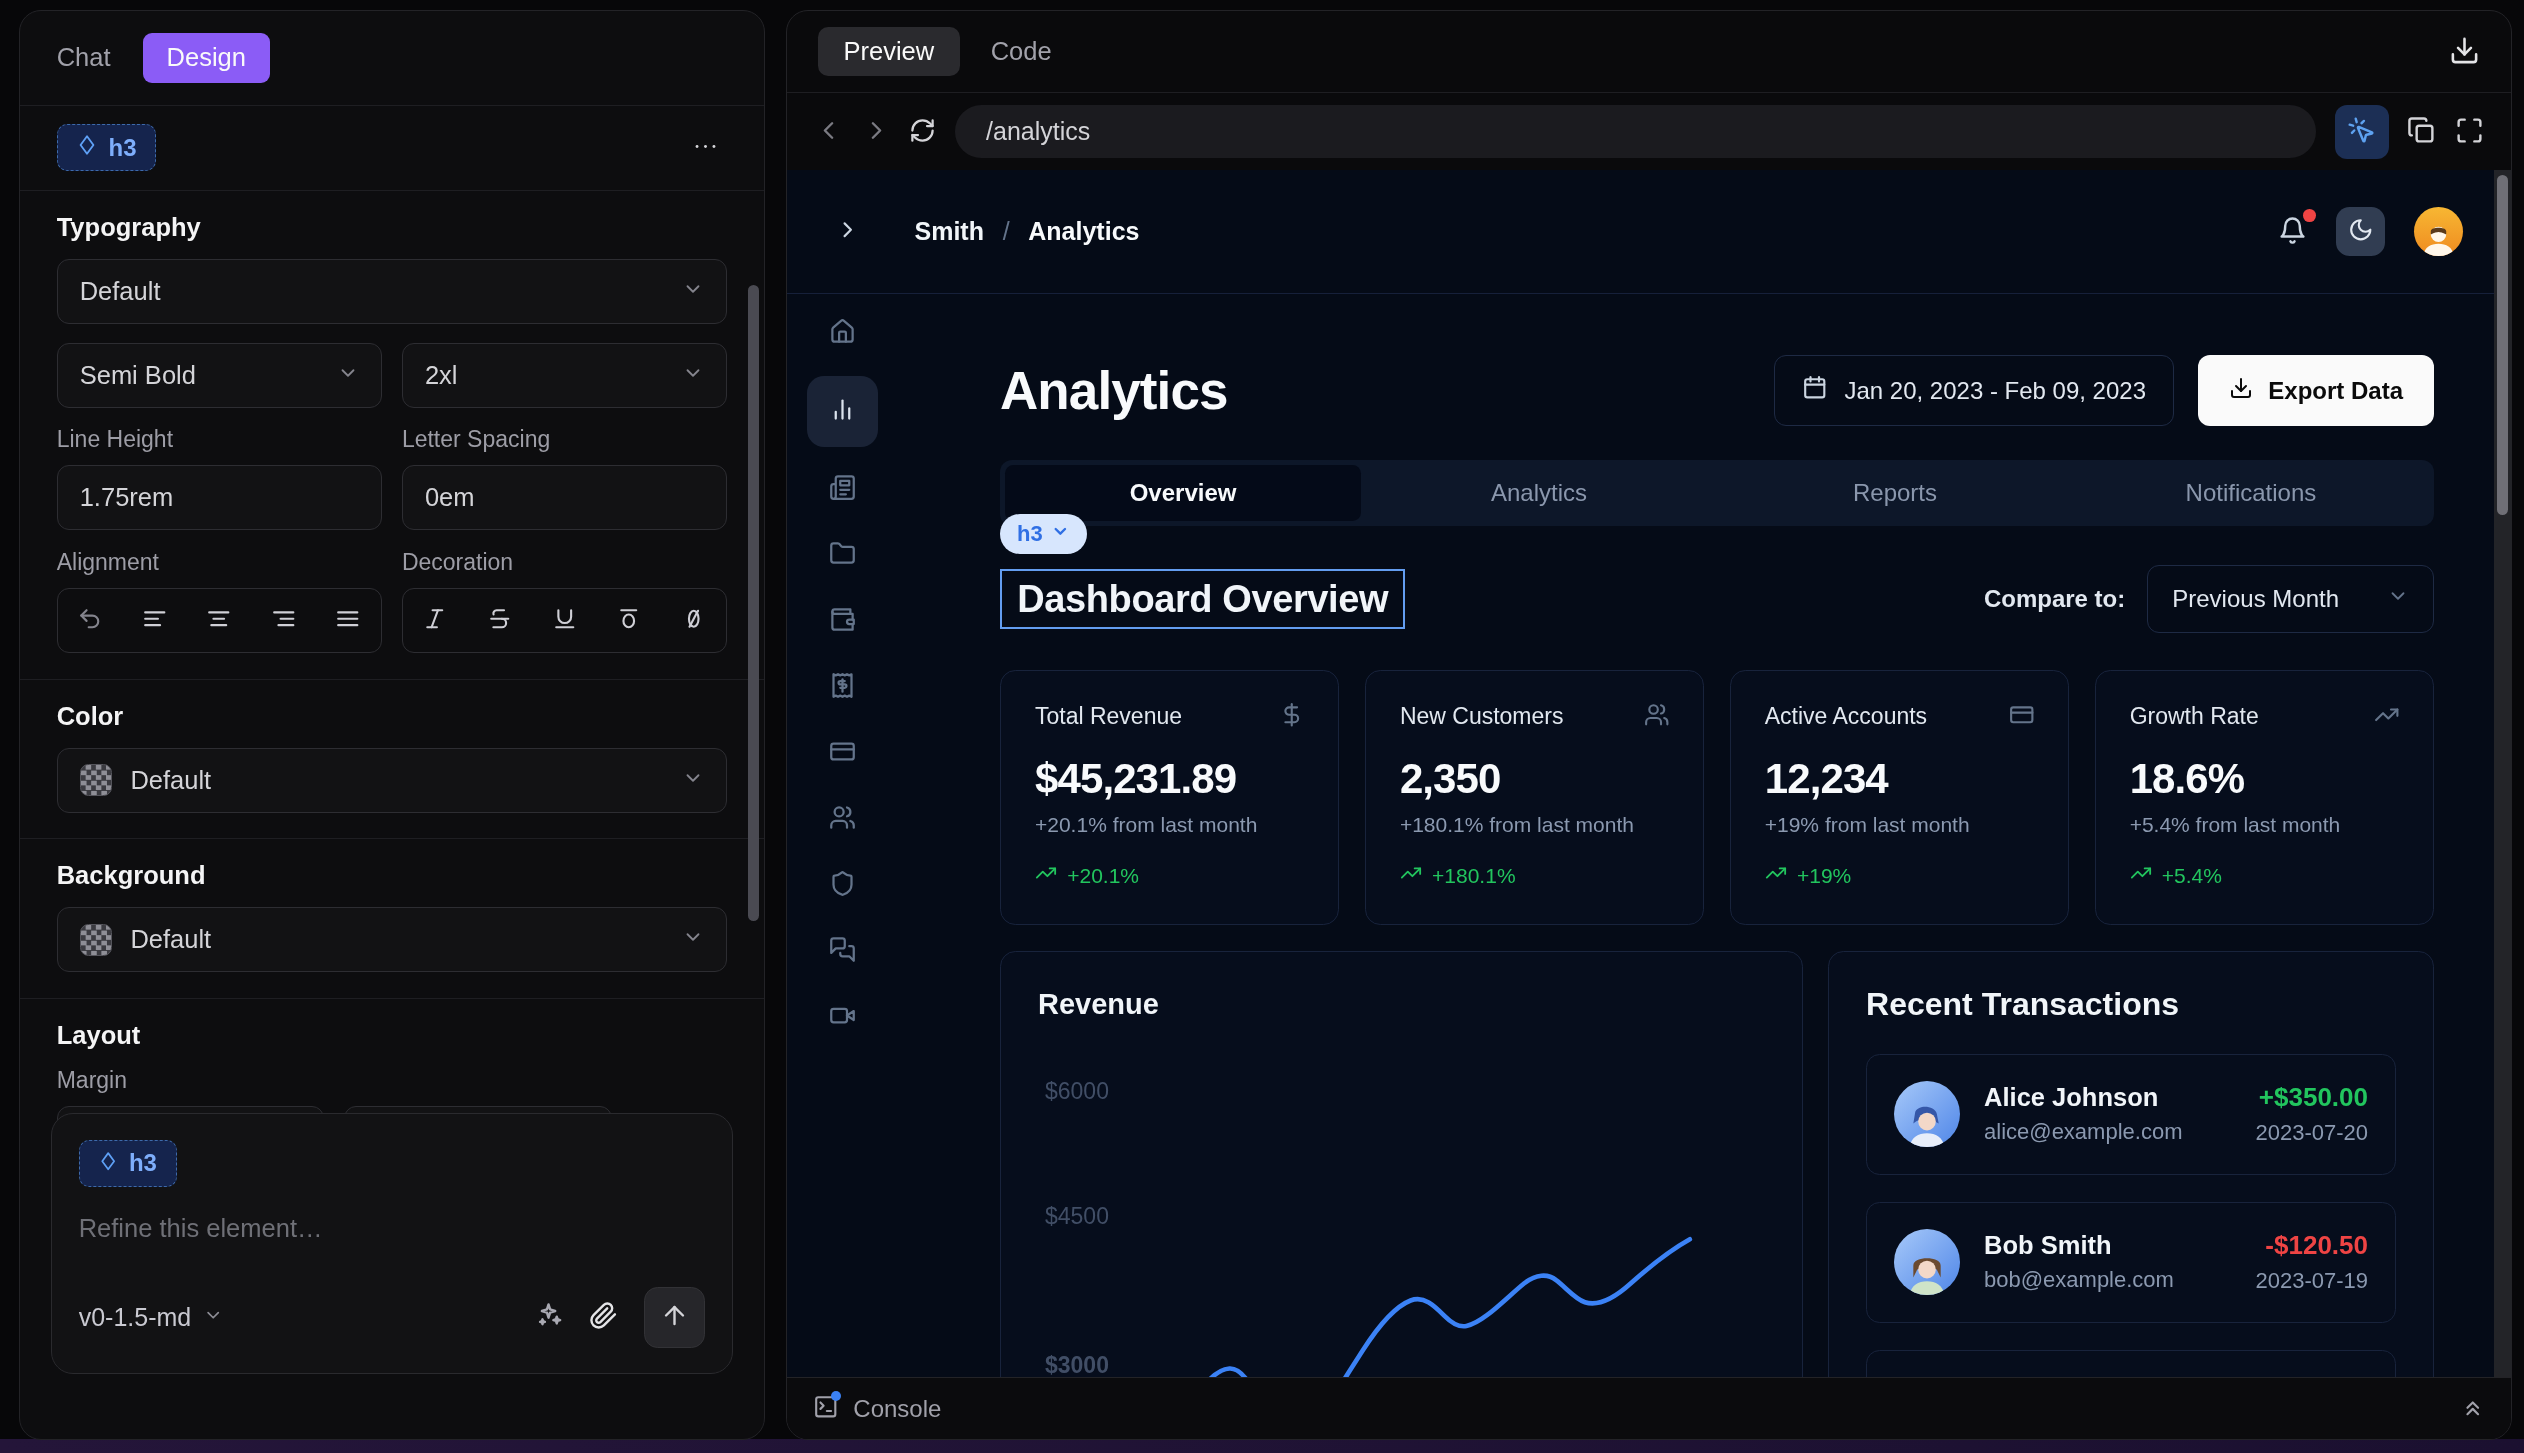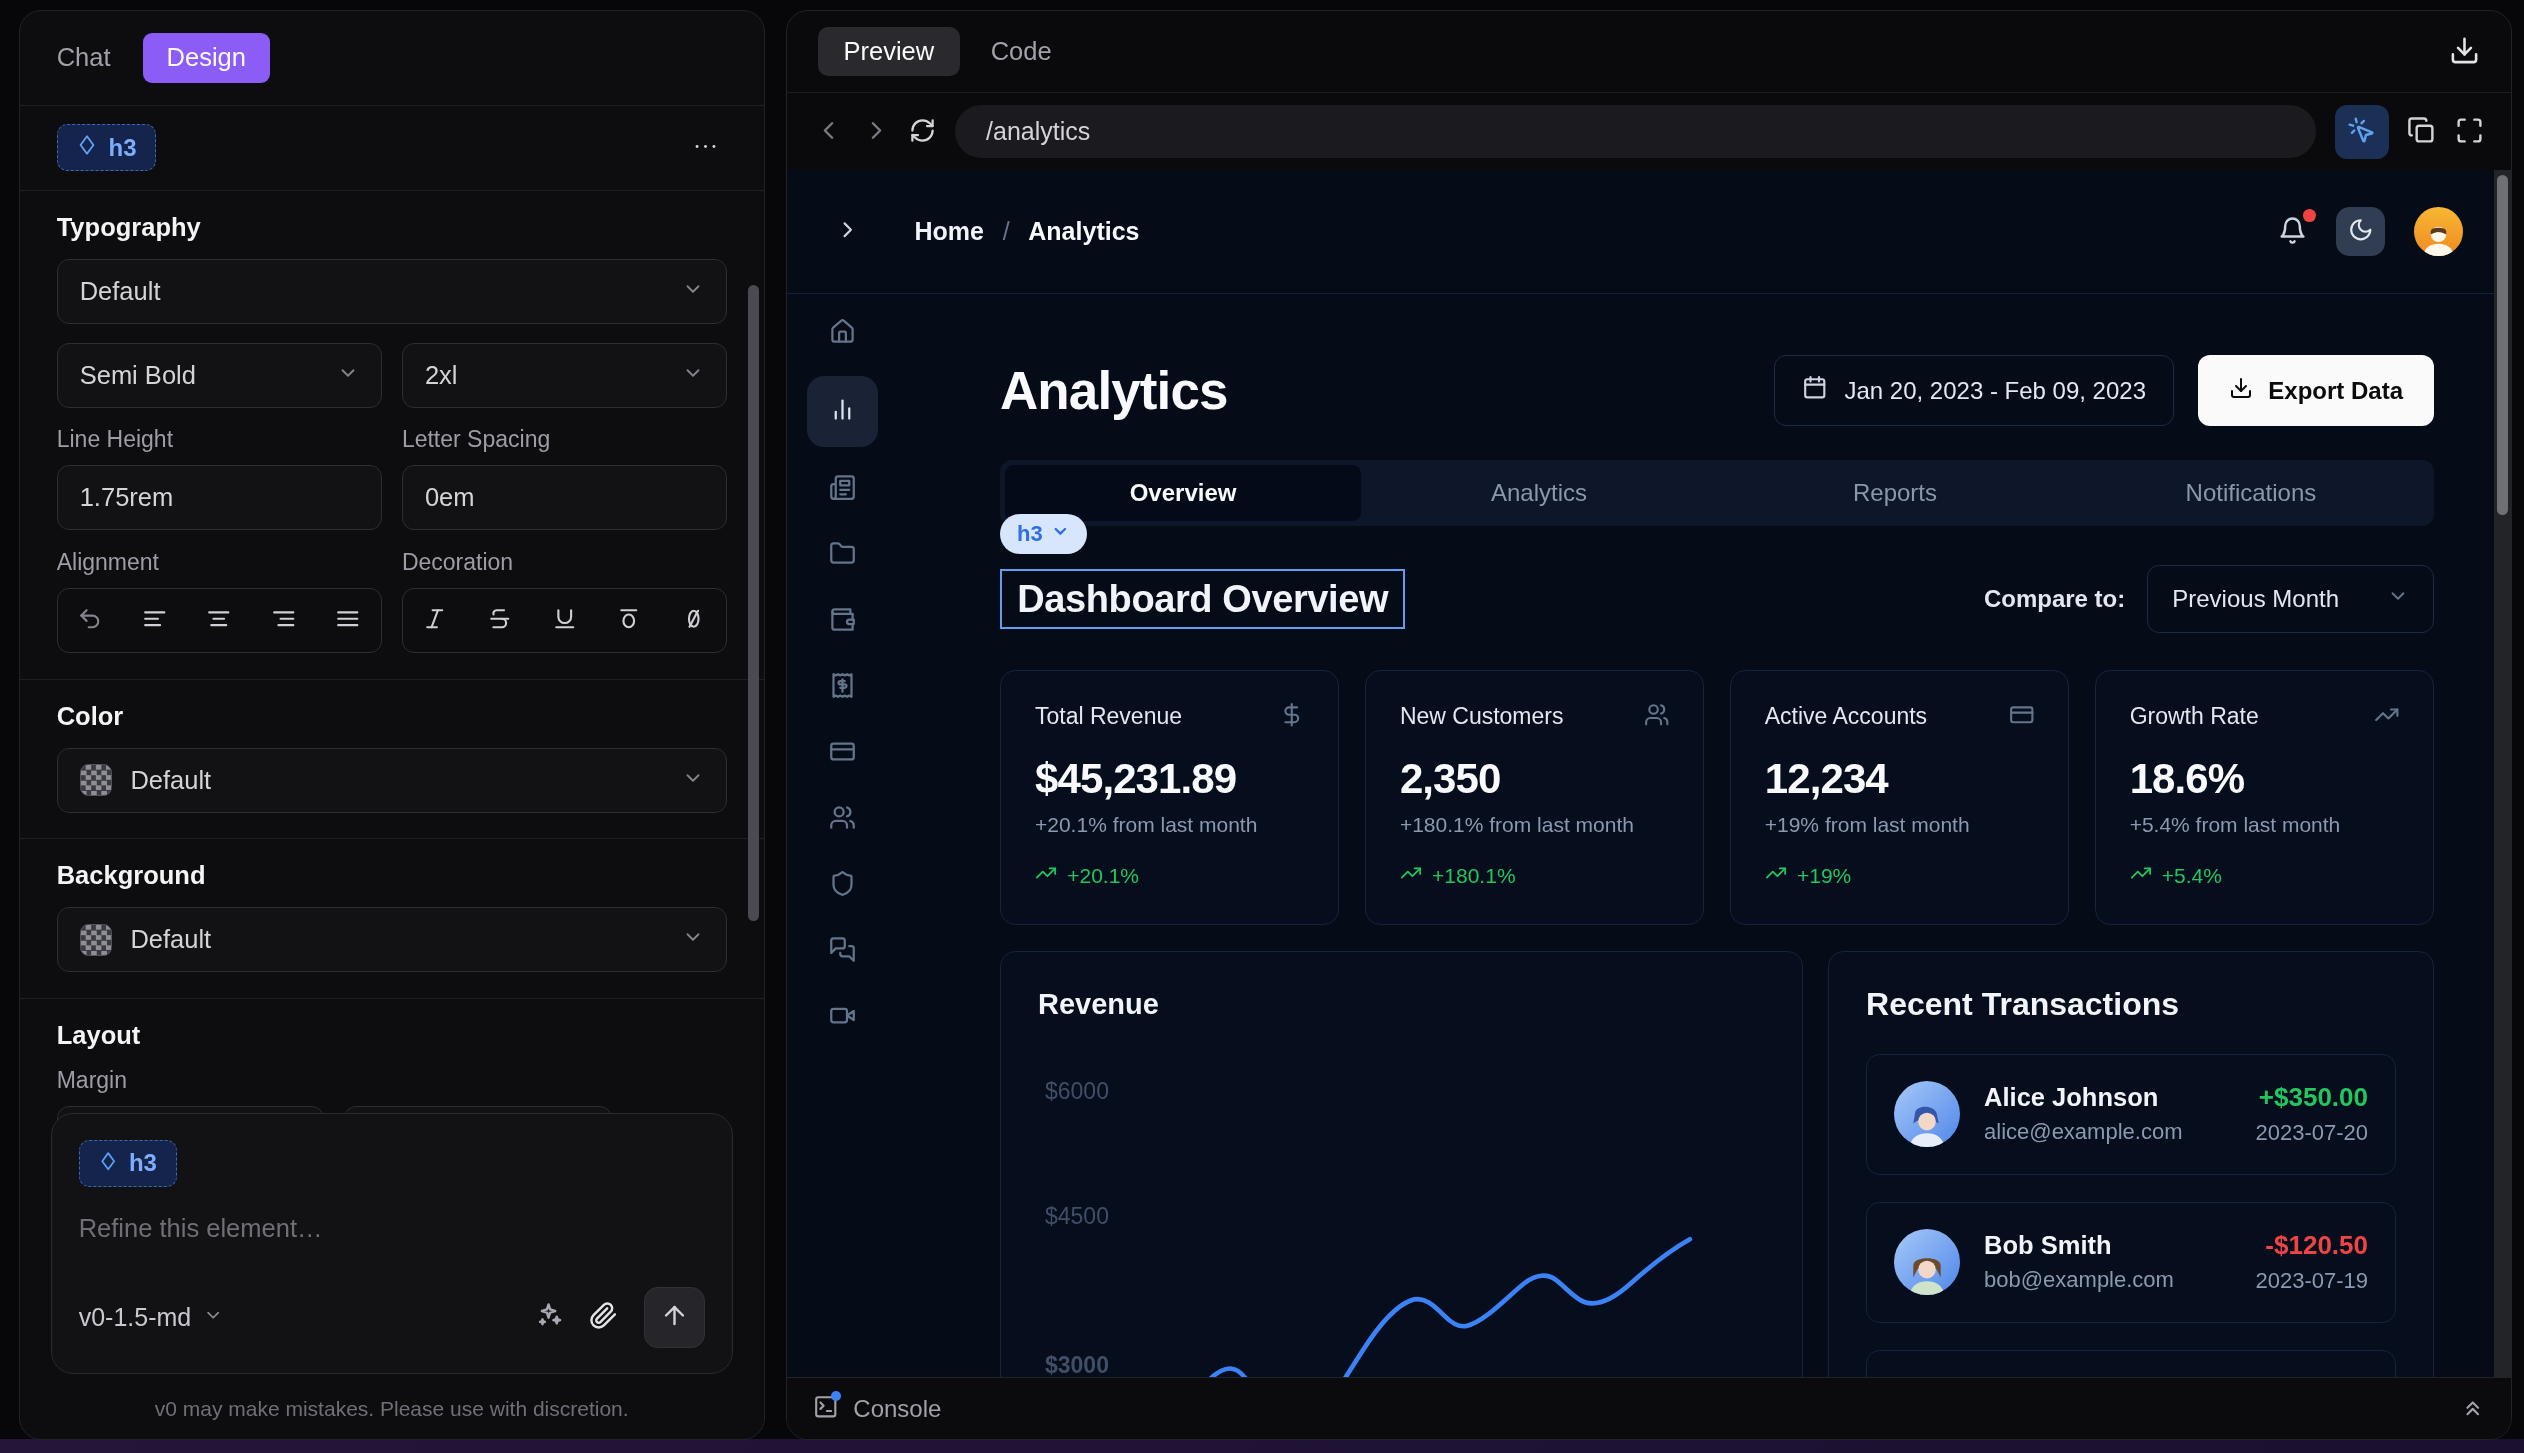--- a/index.html
+++ b/index.html
@@ -436,21 +436,20 @@
           <div class="send-btn">
             <span class="ic"><svg width="29" height="29" viewBox="0 0 24 24">
                   <path d="M12 19V5"></path>
                   <path d="m5 12 7-7 7 7"></path>
                 </svg></span>
           </div>
         </div>
       </div>
     </div>
 
-    <div class="lp-footer">v0 may make mistakes. Please use with discretion.</div>
   </div>
 </div>
 
 <div class="panel right-panel">
 
   <div class="rp-header">
     <div class="rp-tab active">Preview</div>
     <div class="rp-tab">Code</div>
     <span class="dl ic"><svg width="31" height="31" viewBox="0 0 24 24">
           <path d="M12 15V3"></path>
@@ -494,21 +493,21 @@
         </svg></span>
   </div>
 
   <div class="viewport">
 
     <div class="app-nav">
       <span class="expand ic"><svg width="25.5" height="25.5" viewBox="0 0 24 24">
             <path d="m9 18 6-6-6-6"></path>
           </svg></span>
       <div class="breadcrumb">
-        <span class="bc-home">Home</span>
+        <span class="bc-home">Smith</span>
         <span class="bc-sep">/</span>
         <span class="bc-cur">Analytics</span>
       </div>
       <div class="nav-right">
         <span class="bell-wrap ic">
           <svg width="29" height="29" viewBox="0 0 24 24">
               <path d="M6 8a6 6 0 0 1 12 0c0 7 3 9 3 9H3s3-2 3-9"></path>
               <path d="M10.3 21a1.94 1.94 0 0 0 3.4 0"></path>
             </svg>
           <span class="bell-dot"></span>

